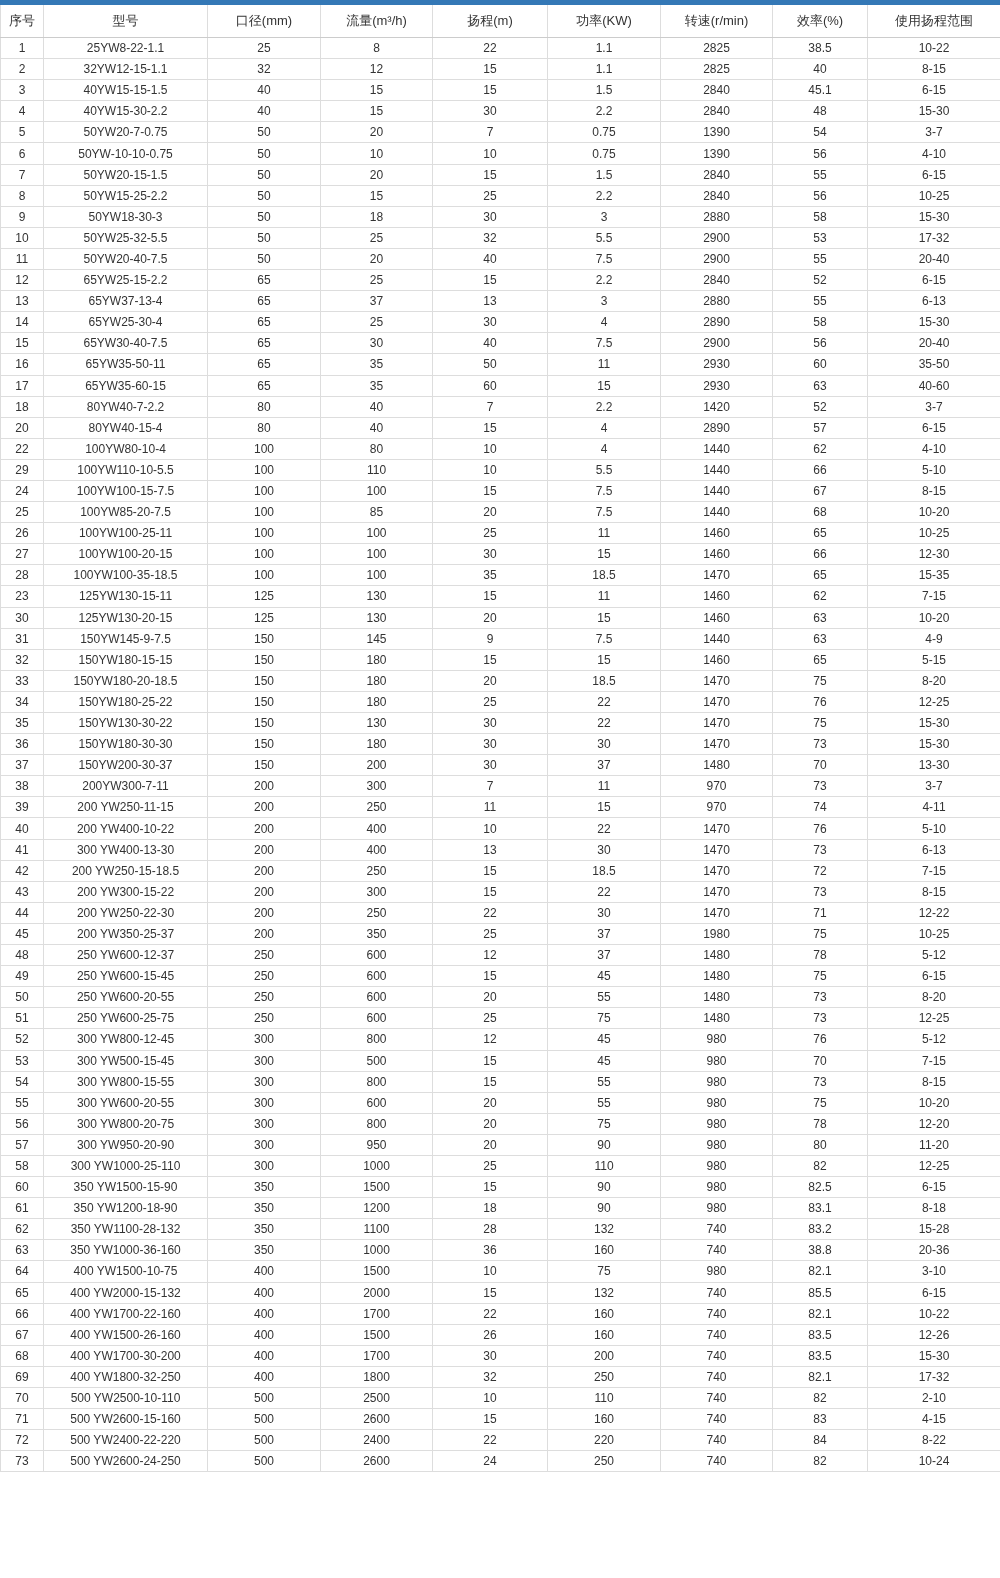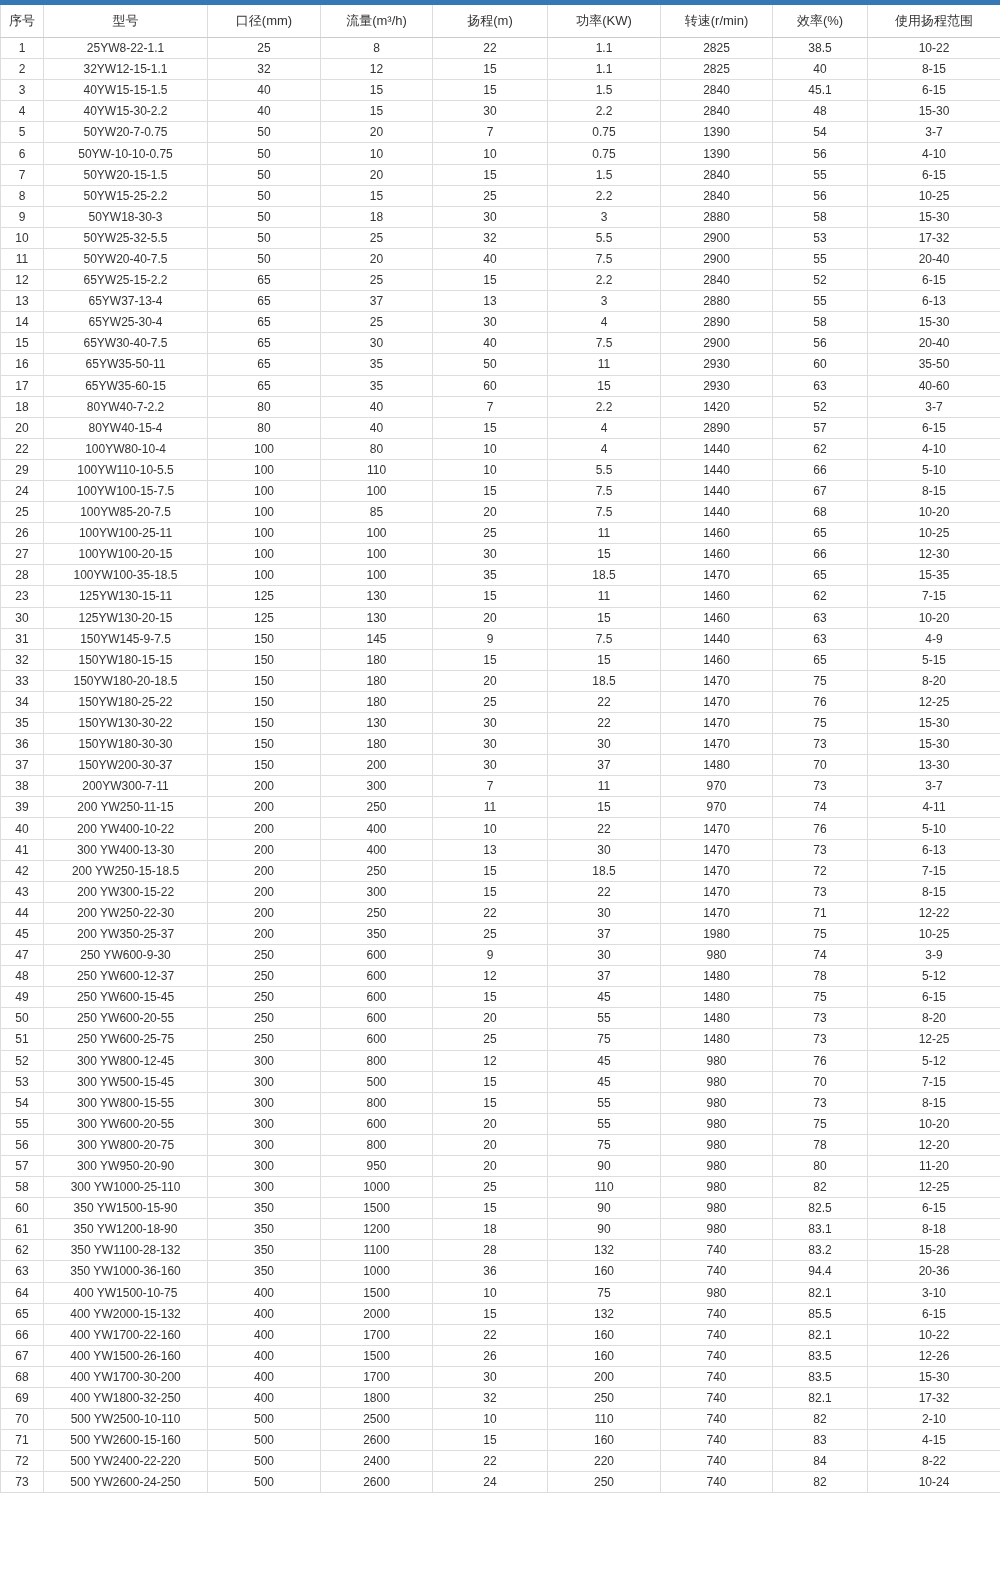--- a/index.html
+++ b/index.html
@@ -553,31 +553,20 @@
           <td>200 YW350-25-37</td>
           <td>200</td>
           <td>350</td>
           <td>25</td>
           <td>37</td>
           <td>1980</td>
           <td>75</td>
           <td>10-25</td>
         </tr>
         <tr>
-          <td>47</td>
-          <td>250 YW600-9-30</td>
-          <td>250</td>
-          <td>600</td>
-          <td>9</td>
-          <td>30</td>
-          <td>980</td>
-          <td>74</td>
-          <td>3-9</td>
-        </tr>
-        <tr>
           <td>48</td>
           <td>250 YW600-12-37</td>
           <td>250</td>
           <td>600</td>
           <td>12</td>
           <td>37</td>
           <td>1480</td>
           <td>78</td>
           <td>5-12</td>
         </tr>
@@ -725,21 +714,21 @@
           <td>15-28</td>
         </tr>
         <tr>
           <td>63</td>
           <td>350 YW1000-36-160</td>
           <td>350</td>
           <td>1000</td>
           <td>36</td>
           <td>160</td>
           <td>740</td>
-          <td>94.4</td>
+          <td>38.8</td>
           <td>20-36</td>
         </tr>
         <tr>
           <td>64</td>
           <td>400 YW1500-10-75</td>
           <td>400</td>
           <td>1500</td>
           <td>10</td>
           <td>75</td>
           <td>980</td>

